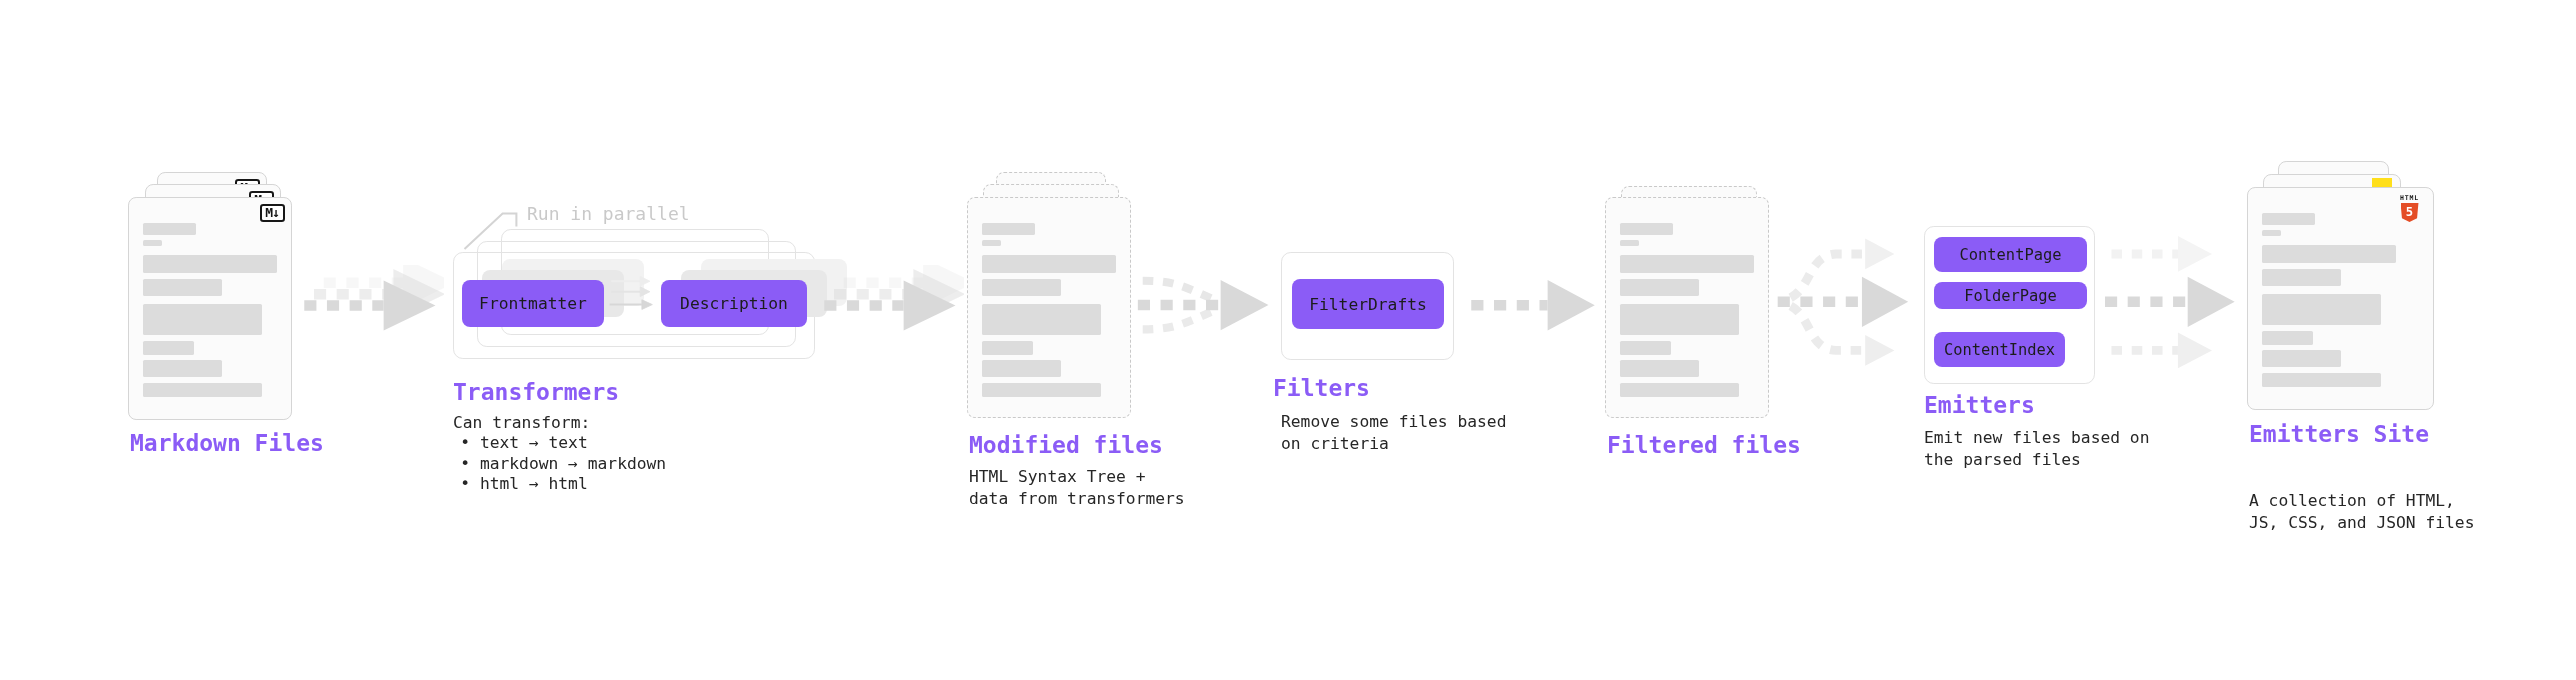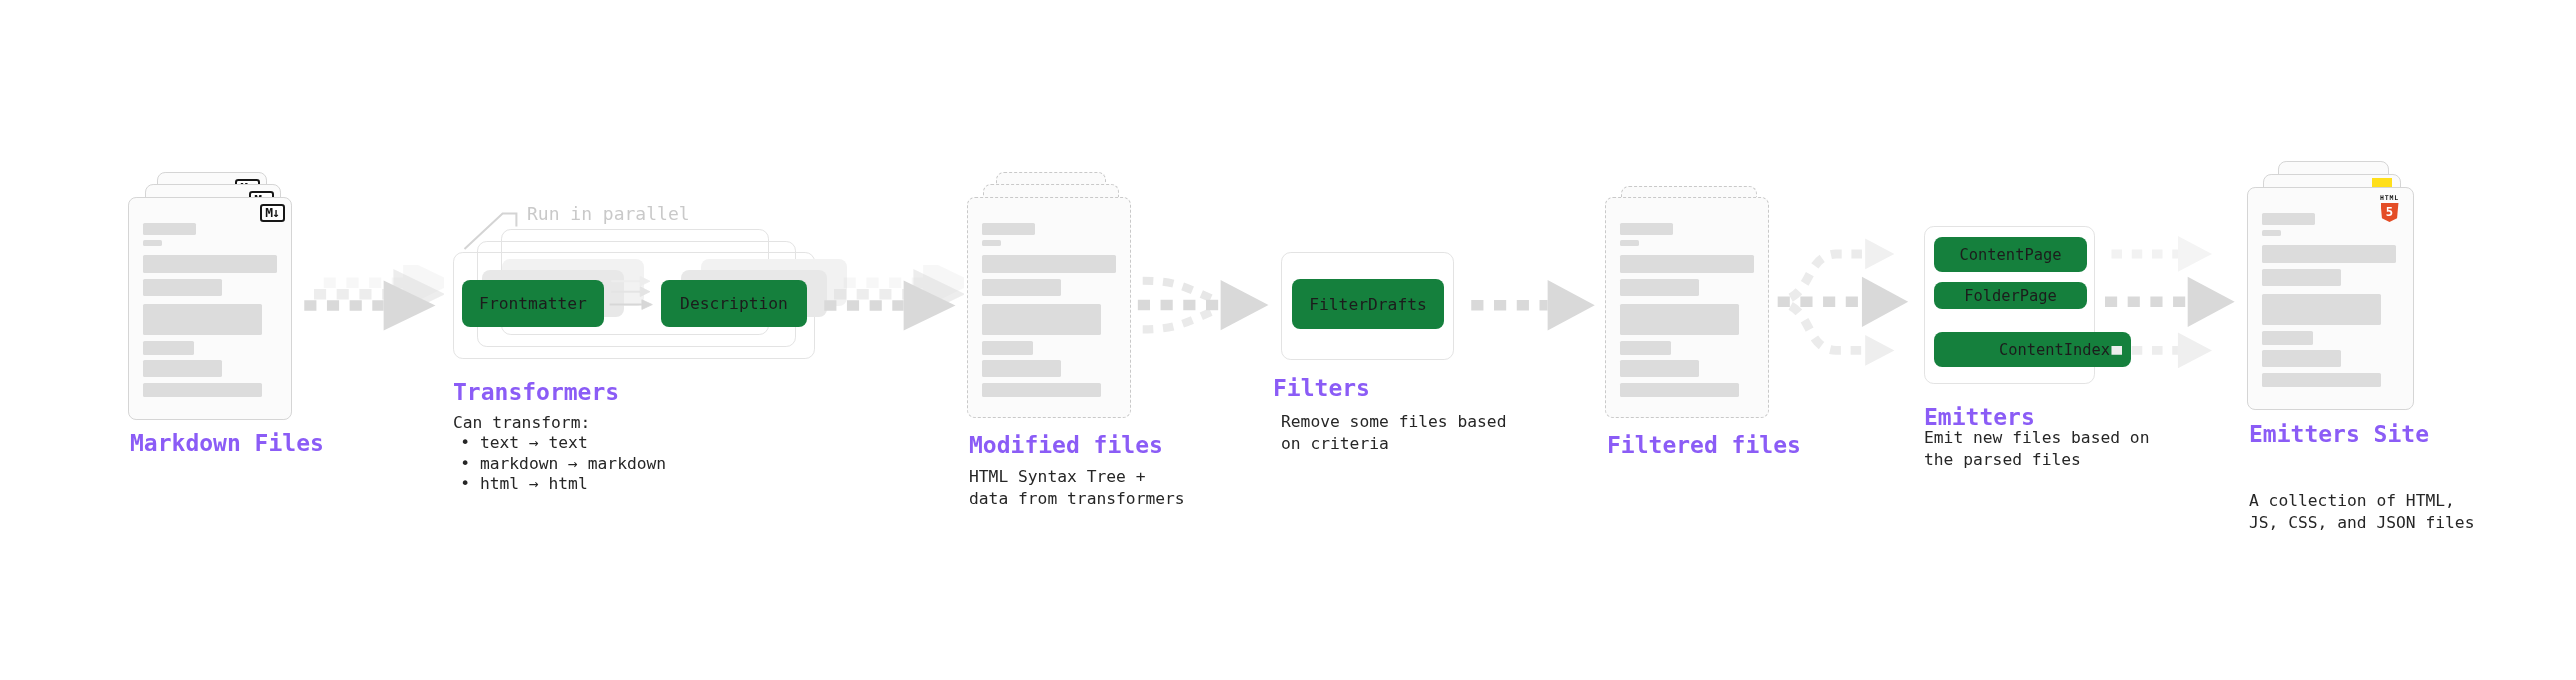--- a/index.html
+++ b/index.html
@@ -22,21 +22,21 @@
   .css-badge .css-bar{width:17px;height:3.3px;background:#2c6fee;margin-top:0.8px;}
   .js-badge{position:absolute;right:8.1px;top:3.3px;width:19.5px;height:9px;background:#ffdf1b;}
   .html5-badge{position:absolute;right:13px;top:6.5px;width:21px;text-align:center;}
   .html5-badge .h5-txt{font-size:6.5px;font-weight:bold;color:#151515;letter-spacing:0.8px;line-height:7.3px;}
   .html5-badge .h5-shield{width:18px;height:19.5px;margin:0.8px auto 0;background:#e44d26;
        clip-path:polygon(0 0,100% 0,92% 80%,50% 100%,8% 80%);
        color:#ffffff;font-size:12.2px;font-weight:bold;line-height:18px;}
 
   
   .outline-box{position:absolute;border:1.6px solid #e3e3e3;border-radius:9.8px;box-sizing:border-box;background:transparent;}
-  .gray-box{position:absolute;background:#15803d;border-radius:8.1px;display:flex;align-items:center;justify-content:center;
+  .gray-box{position:absolute;background:#8b5cf6;border-radius:8.1px;display:flex;align-items:center;justify-content:center;
             color:#1c1c1c;font-size:16.3px;}
   .ghost1{background:#e8e8e8;}
   .ghost2{background:#f2f2f2;}
   .em-box{font-size:15.4px;}
 
   
   .label{position:absolute;font-size:23px;font-weight:600;color:#8b5cf6;white-space:nowrap;letter-spacing:0;}
   .caption{position:absolute;font-size:16.3px;color:#262626;line-height:22px;white-space:nowrap;}
   .cap-line{white-space:nowrap;}
   .bullets .cap-line{line-height:20.3px;}
@@ -206,22 +206,22 @@
     <path d="M 18,96 C 44,110 40,150 74,151 L 110,151" fill="none" stroke="#ebebeb" stroke-width="11" stroke-dasharray="13 12"></path>
     <polygon points="110,132 110,170 146,151" fill="#eeeeee"></polygon>
     <line x1="2" y1="91" x2="106" y2="91" stroke="#d9d9d9" stroke-width="13" stroke-dasharray="15 13"></line>
     <polygon points="106,60 106,122 163,91" fill="#d9d9d9"></polygon>
   </svg>
 
   <div>
     <div class="outline-box" style="left:1924px;top:226px;width:171px;height:158px;"></div>
     <div class="gray-box em-box" style="left:1934px;top:237px;width:153px;height:35px;">ContentPage</div>
     <div class="gray-box em-box" style="left:1934px;top:282px;width:153px;height:27px;">FolderPage</div>
-    <div class="gray-box em-box" style="left:1934px;top:332px;width:153px;height:35px;padding-left:44px;">ContentIndex</div>
-    <div class="label" style="left:1924px;top:392px;margin-top:12px;">Emitters</div>
+    <div class="gray-box em-box" style="left:1934px;top:332px;width:131px;height:35px;">ContentIndex</div>
+    <div class="label" style="left:1924px;top:392px;">Emitters</div>
     <div class="caption" style="left:1924px;top:427px;">
       <div class="cap-line">Emit new files based on</div>
       <div class="cap-line">the parsed files</div>
     </div>
   </div>
 
   <svg class="abs" style="left:2103px;top:228px;" width="145" height="154" viewBox="0 0 178 190">
     <g>
       <line x1="10" y1="32" x2="92" y2="32" stroke="#f2f2f2" stroke-width="11" stroke-dasharray="13 12"></line>
       <polygon points="92,10 92,54 134,32" fill="#f4f4f4"></polygon>
@@ -239,21 +239,21 @@
   <div>
     <div class="doc-card" style="left:2278px;top:161px;width:111px;height:73px;">
       <div class="css-badge">
         <div class="css-txt">CSS</div>
         <div class="css-bar"></div>
       </div>
     </div>
     <div class="doc-card" style="left:2263px;top:174px;width:138px;height:89px;">
       <div class="js-badge"></div>
     </div>
-    <div class="doc-card" style="left:2247px;top:187px;width:167px;height:223px;">
+    <div class="doc-card" style="left:2247px;top:187px;width:187px;height:223px;">
       <div class="html5-badge">
         <div class="h5-txt">HTML</div>
         <div class="h5-shield">5</div>
       </div>
       <div class="doc-bars">
           <div class="bar" style="width: 53px; height: 12.2px; margin-top: 0px;"></div>
           <div class="bar" style="width: 18.7px; height: 5.7px; margin-top: 4.9px;"></div>
           <div class="bar" style="width: 134px; height: 18px; margin-top: 9px;"></div>
           <div class="bar" style="width: 79px; height: 17px; margin-top: 6.5px;"></div>
           <div class="bar" style="width: 119px; height: 31px; margin-top: 7.3px;"></div>

